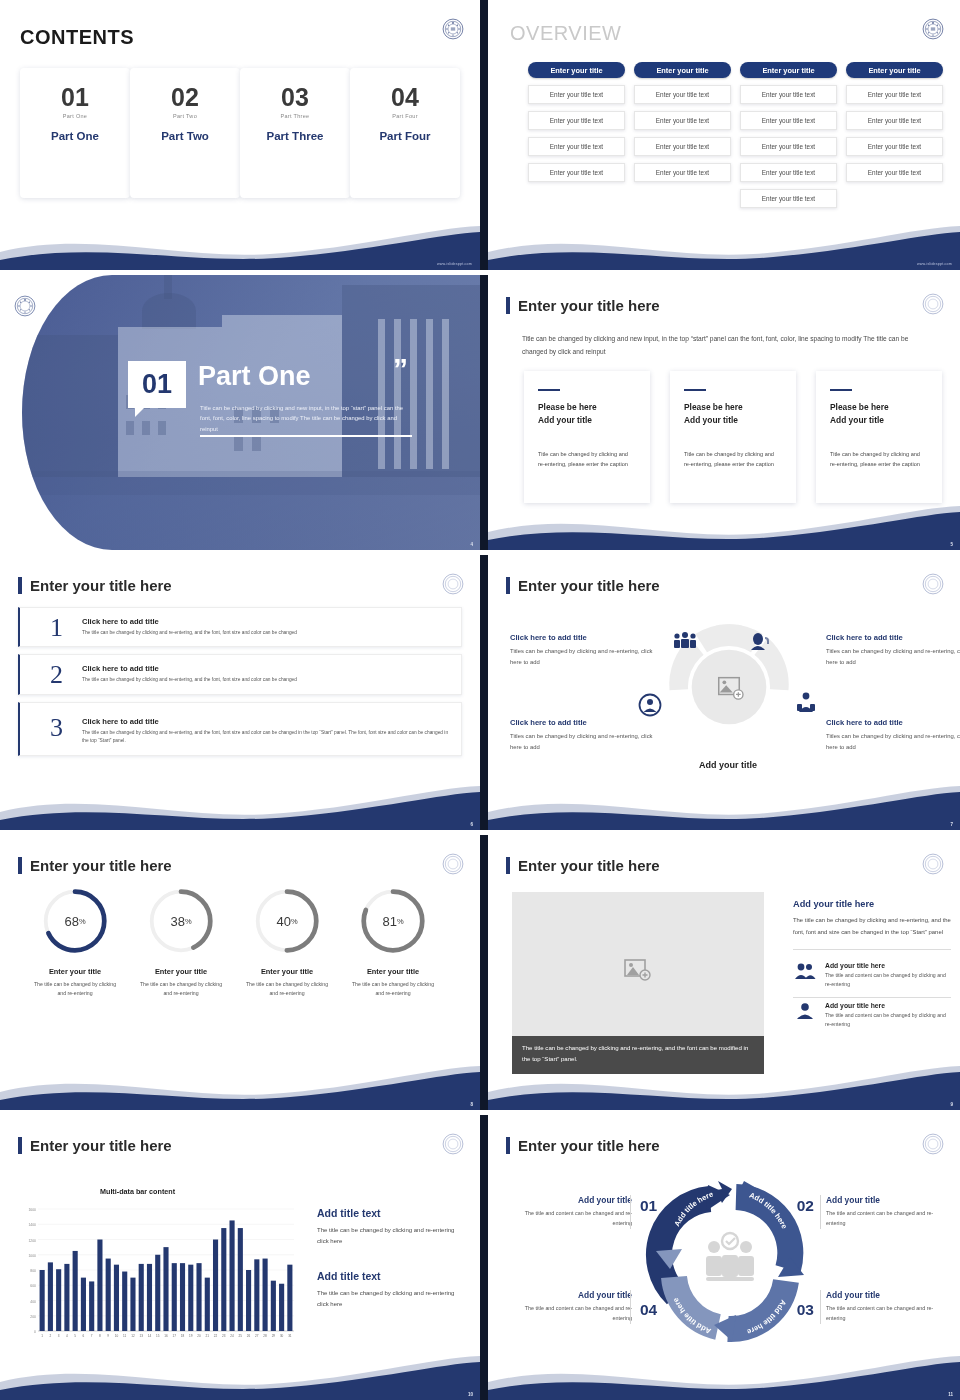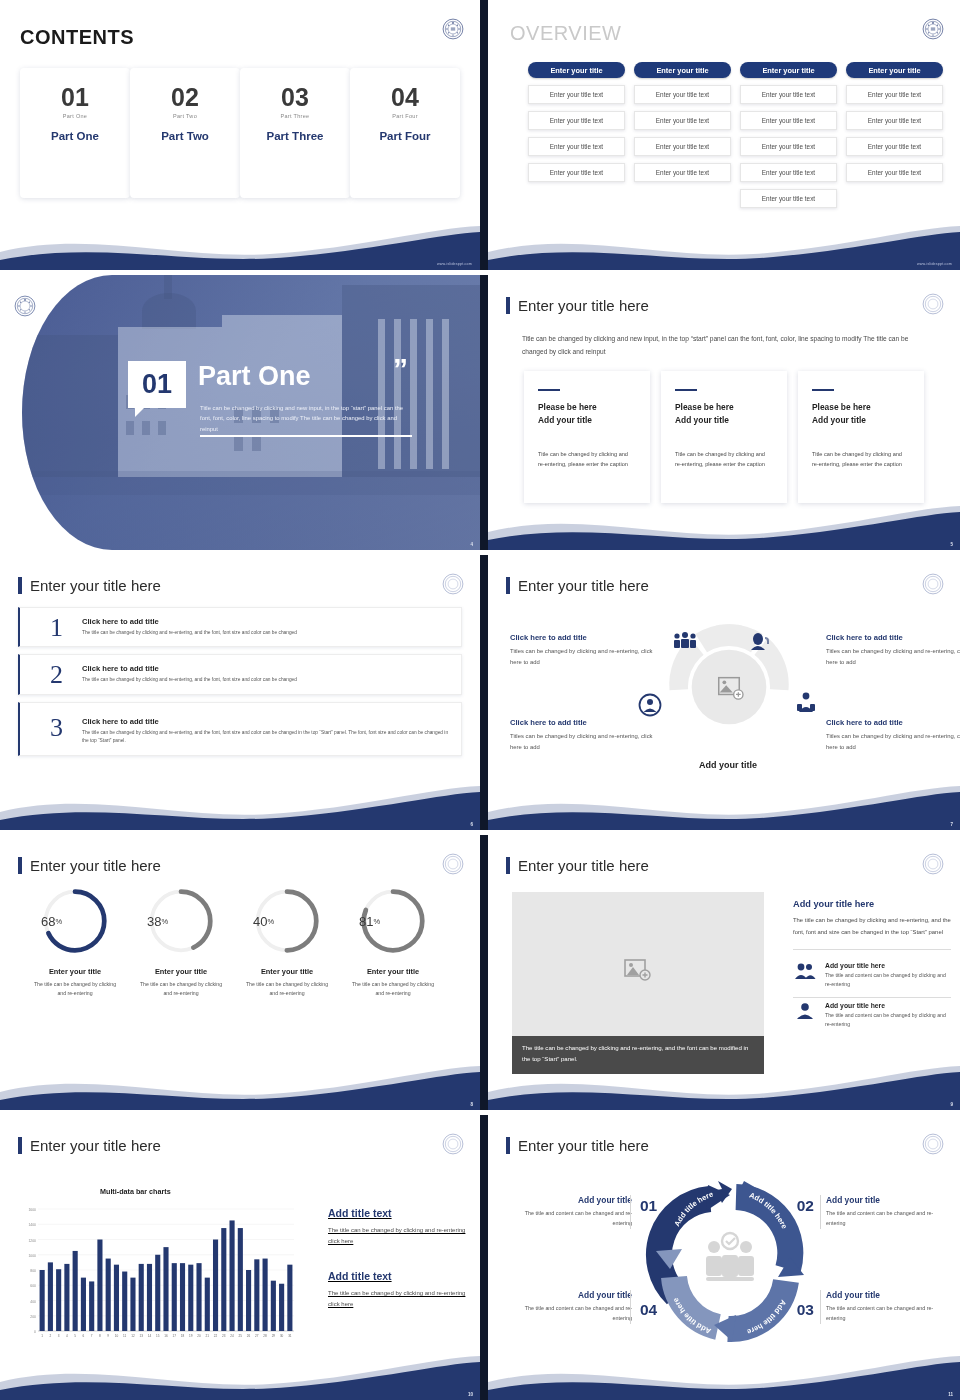--- a/index.html
+++ b/index.html
@@ -40,21 +40,21 @@
   .seal { position: absolute; width: 22px; height: 22px; opacity: .85; }
   .seal.tr { right: 16px; top: 18px; }
   .seal.tl { left: 14px; top: 20px; }
 
   
   .stitle {
     position: absolute; left: 18px; top: 22px;
     display: flex; align-items: center; gap: 8px;
   }
   .stitle .bar { width: 4px; height: 17px; background: #24386f; }
-  .stitle .txt { font-size: 15px; color: #2b2b2b; font-weight: 400; }
+  .stitle .txt { font-size: 15px; color: #2b2b2b; font-weight: 700; }
 
   
   .s1-head { position: absolute; left: 20px; top: 26px; font-size: 20px; font-weight: bold; color: #1a1a1a; letter-spacing: .5px; }
   .s1-cards { position: absolute; left: 20px; top: 68px; display: flex; gap: 0; }
   .s1-card {
     width: 110px; height: 130px; background: #fff;
     border-radius: 4px;
     box-shadow: 0 1px 5px rgba(60,70,110,.17);
     margin-right: 0; text-align: center; padding-top: 17px;
     position: relative;
@@ -105,21 +105,21 @@
     content: ""; position: absolute; left: 7px; bottom: -9px;
     border-left: 9px solid #fff; border-bottom: 9px solid transparent;
   }
   .s3-badge span { font-size: 27px; font-weight: bold; color: #24386f; }
   .s3-big { position: absolute; left: 198px; top: 86px; font-size: 27px; font-weight: bold; color: #fff; }
   .s3-desc { position: absolute; left: 200px; top: 128px; width: 210px; font-size: 5.9px; color: #edf0f8; line-height: 1.75; }
   .s3-rule { position: absolute; left: 200px; top: 160px; width: 212px; height: 1.5px; background: #fff; }
 
   
   .s4-lead { position: absolute; left: 34px; top: 58px; width: 406px; font-size: 6.6px; color: #4a4a4a; line-height: 1.95; }
-  .s4-cards { position: absolute; left: 36px; top: 96px; display: flex; gap: 11px; }
+  .s4-cards { position: absolute; left: 36px; top: 96px; display: flex; gap: 20px; }
   .s4-card {
     width: 126px; height: 132px; background: #fff;
     box-shadow: 0 1px 5px rgba(70,80,120,.20);
     padding: 18px 14px 0 14px;
   }
   .s4-dash { width: 22px; height: 2px; background: #24386f; margin-bottom: 10px; }
   .s4-ct { font-size: 8.4px; font-weight: bold; color: #1f1f1f; line-height: 1.55; }
   .s4-cb { margin-top: 22px; font-size: 5.6px; color: #4a4a4a; line-height: 1.85; }
 
   
@@ -138,21 +138,21 @@
   .s6-l { position: absolute; width: 150px; }
   .s6-l .h { font-size: 7.6px; font-weight: bold; color: #24386f; }
   .s6-l .p { margin-top: 4px; font-size: 5.9px; color: #555; line-height: 1.85; }
   .s6-center { position: absolute; left: 158px; top: 62px; width: 166px; height: 140px; }
   .s6-cap { position: absolute; left: 0; top: 205px; width: 480px; text-align: center; font-size: 9px; font-weight: bold; color: #1f1f1f; }
 
   
   .s7-wrap { position: absolute; left: 22px; top: 52px; display: flex; }
   .s7-item { width: 106px; text-align: center; }
   .s7-ring { position: relative; width: 68px; height: 68px; margin: 0 auto; }
-  .s7-val { position: absolute; inset: 0; display: flex; align-items: center; font-size: 13px; color: #3a3a3a; }
+  .s7-val { position: absolute; inset: 0; display: flex; align-items: center; justify-content: center; font-size: 13px; color: #3a3a3a; }
   .s7-val i { font-style: normal; font-size: 7.5px; }
   .s7-t { margin-top: 12px; font-size: 7.4px; font-weight: bold; color: #1f1f1f; }
   .s7-d { margin-top: 4px; font-size: 5.2px; color: #555; line-height: 1.8; padding: 0 8px; }
 
   
   .s8-img { position: absolute; left: 24px; top: 57px; width: 252px; height: 182px; background: #e7e7e7; }
   .s8-ph { position: absolute; left: 50%; top: 44%; transform: translate(-50%,-50%); }
   .s8-cap {
     position: absolute; left: 24px; top: 201px; width: 252px; height: 38px;
     background: #4a4a4a; color: #fff; font-size: 6.1px; line-height: 1.8;
@@ -164,21 +164,21 @@
   .s8-div { margin: 11px 0 8px; height: .5px; background: #dcdcdc; }
   .s8-li { display: flex; gap: 8px; align-items: flex-start; padding: 4px 0; }
   .s8-li + .s8-li { border-top: .5px solid #dcdcdc; margin-top: 4px; }
   .s8-li .ic { flex: 0 0 24px; text-align: center; }
   .s8-li .t { font-size: 6.8px; font-weight: bold; color: #1f1f1f; }
   .s8-li .d { margin-top: 2px; font-size: 5.2px; color: #555; line-height: 1.75; }
 
   
   .s9-ct { position: absolute; left: 100px; top: 72px; font-size: 7.2px; font-weight: bold; color: #1f1f1f; }
   .s9-chart { position: absolute; left: 16px; top: 88px; width: 282px; height: 142px; }
-  .s9-r { position: absolute; left: 328px; top: 92px; width: 146px; text-decoration: underline; }
+  .s9-r { position: absolute; left: 317px; top: 92px; width: 146px; }
   .s9-rh { font-size: 10.5px; font-weight: bold; color: #24386f; }
   .s9-rp { margin-top: 6px; font-size: 6px; color: #4a4a4a; line-height: 1.9; }
   .s9-blk2 { margin-top: 22px; }
 
   
   .s10-l { position: absolute; width: 118px; }
   .s10-l .h { font-size: 8.4px; font-weight: bold; color: #24386f; }
   .s10-l .p { margin-top: 4px; font-size: 5.4px; color: #555; line-height: 1.8; }
   .s10-n { position: absolute; font-size: 15.5px; font-weight: bold; color: #24386f; }
   .s10-vr { position: absolute; width: .5px; background: #d6d6d6; }
@@ -697,21 +697,21 @@
       <div class="bar"></div>
       <div class="txt">Enter your title here</div>
     </div>
     <div class="seal tr">
       <svg viewBox="0 0 40 40">
           <circle cx="20" cy="20" r="18" fill="none" stroke="#8f9cc0" stroke-width="1.4"></circle>
           <circle cx="20" cy="20" r="14" fill="none" stroke="#8f9cc0" stroke-width="1"></circle>
           <circle cx="20" cy="20" r="9" fill="none" stroke="#8f9cc0" stroke-width=".8"></circle>
         </svg>
     </div>
-    <div class="s9-ct">Multi-data bar charts</div>
+    <div class="s9-ct">Multi-data bar content</div>
     <div class="s9-chart">
       <svg id="barchart" viewBox="0 0 282 142" style="width:100%;height:100%;">
           <line x1="22" y1="128" x2="278" y2="128" stroke="#ededed" stroke-width="0.5"></line>
           <text x="20" y="130" text-anchor="end" font-size="3.4" fill="#8a8a8a" font-family="Liberation Sans">0</text>
           <line x1="22" y1="112.75" x2="278" y2="112.75" stroke="#ededed" stroke-width="0.5"></line>
           <text x="20" y="114.75" text-anchor="end" font-size="3.4" fill="#8a8a8a" font-family="Liberation Sans">200</text>
           <line x1="22" y1="97.5" x2="278" y2="97.5" stroke="#ededed" stroke-width="0.5"></line>
           <text x="20" y="99.5" text-anchor="end" font-size="3.4" fill="#8a8a8a" font-family="Liberation Sans">400</text>
           <line x1="22" y1="82.25" x2="278" y2="82.25" stroke="#ededed" stroke-width="0.5"></line>
           <text x="20" y="84.25" text-anchor="end" font-size="3.4" fill="#8a8a8a" font-family="Liberation Sans">600</text>

